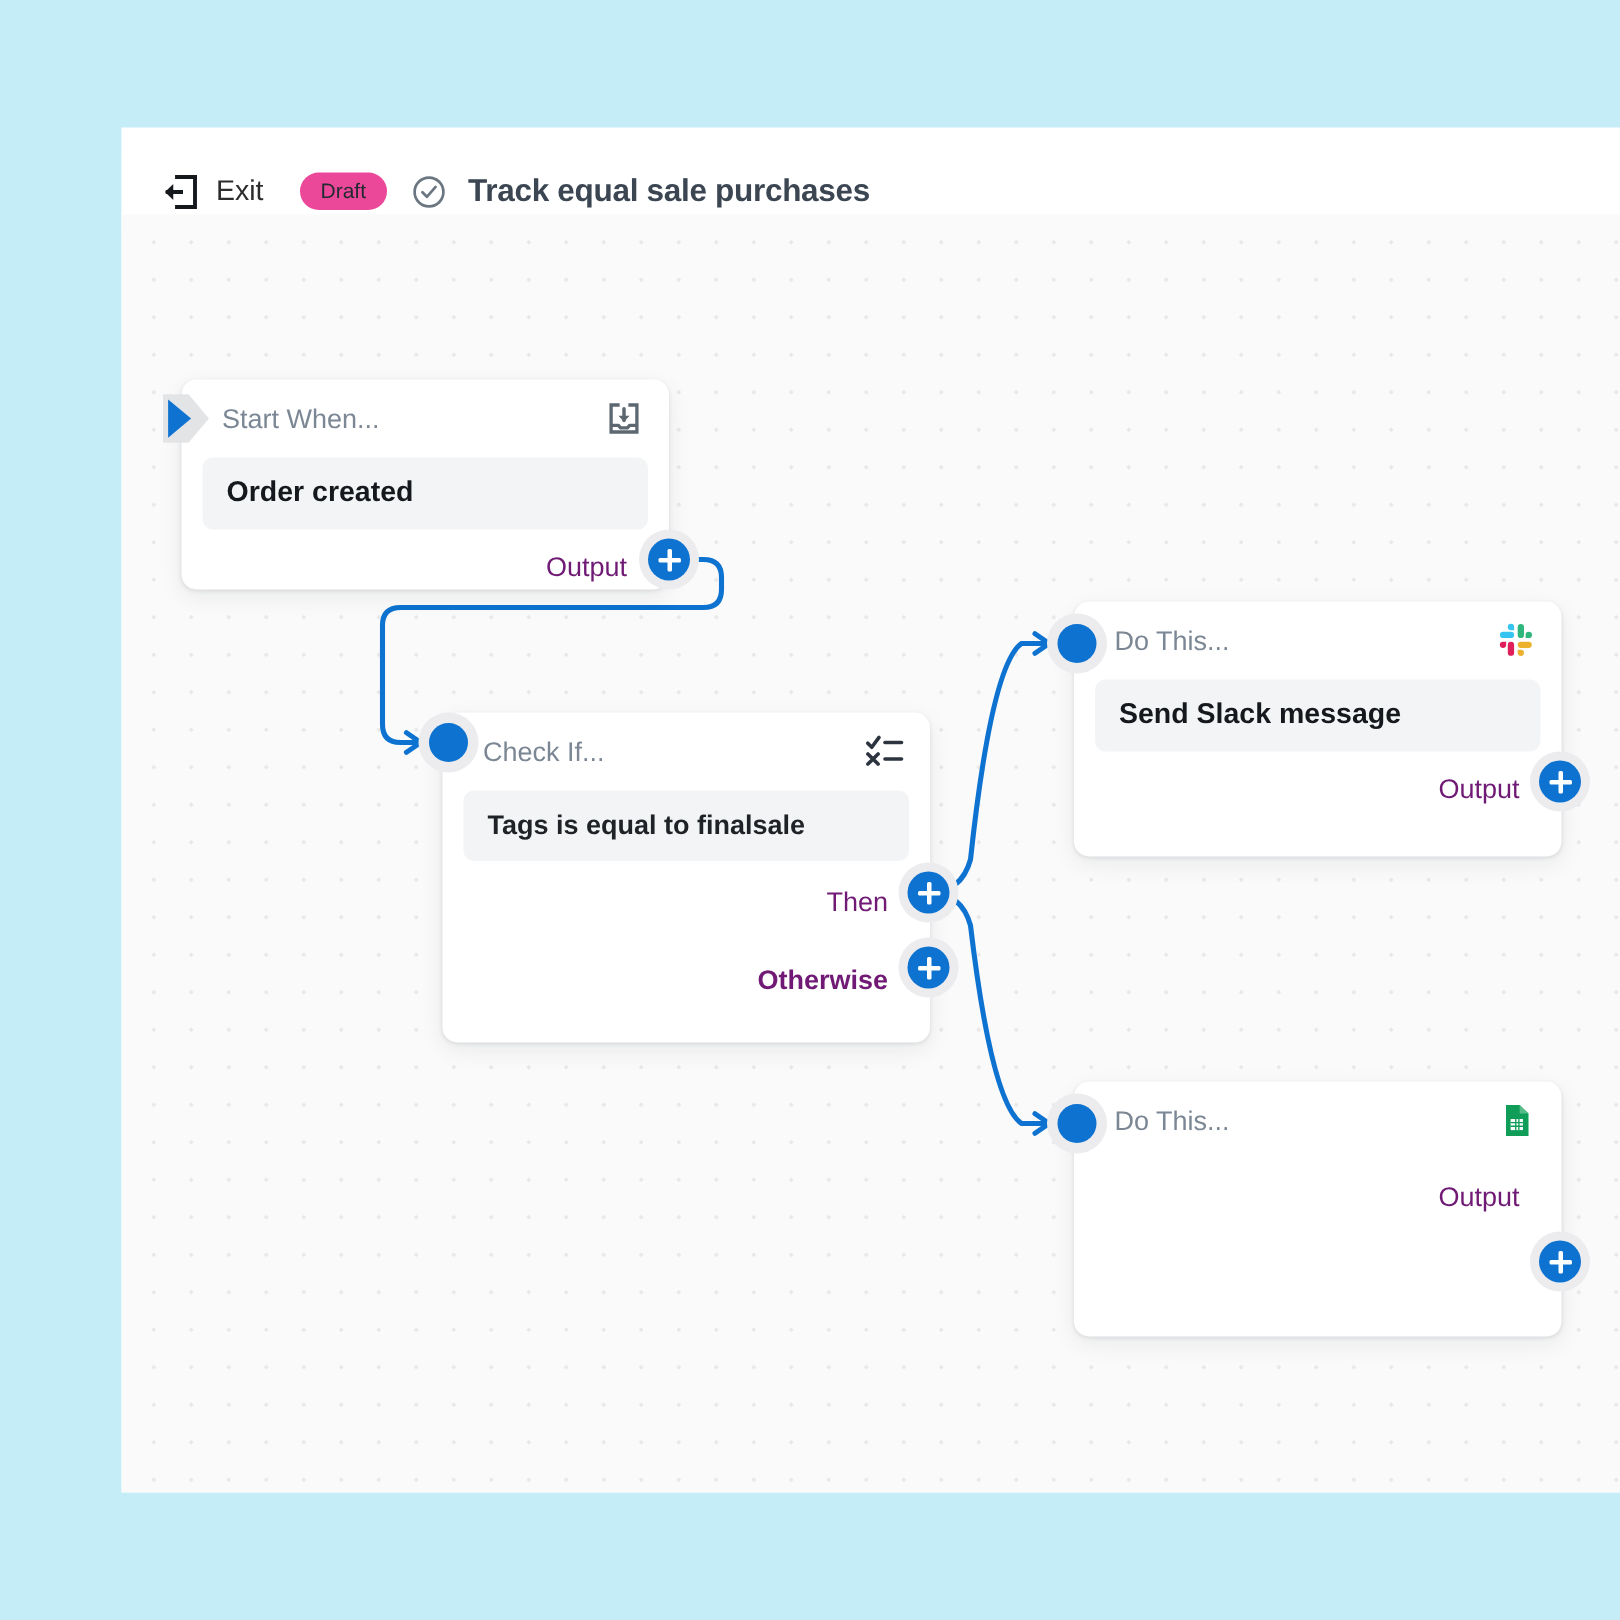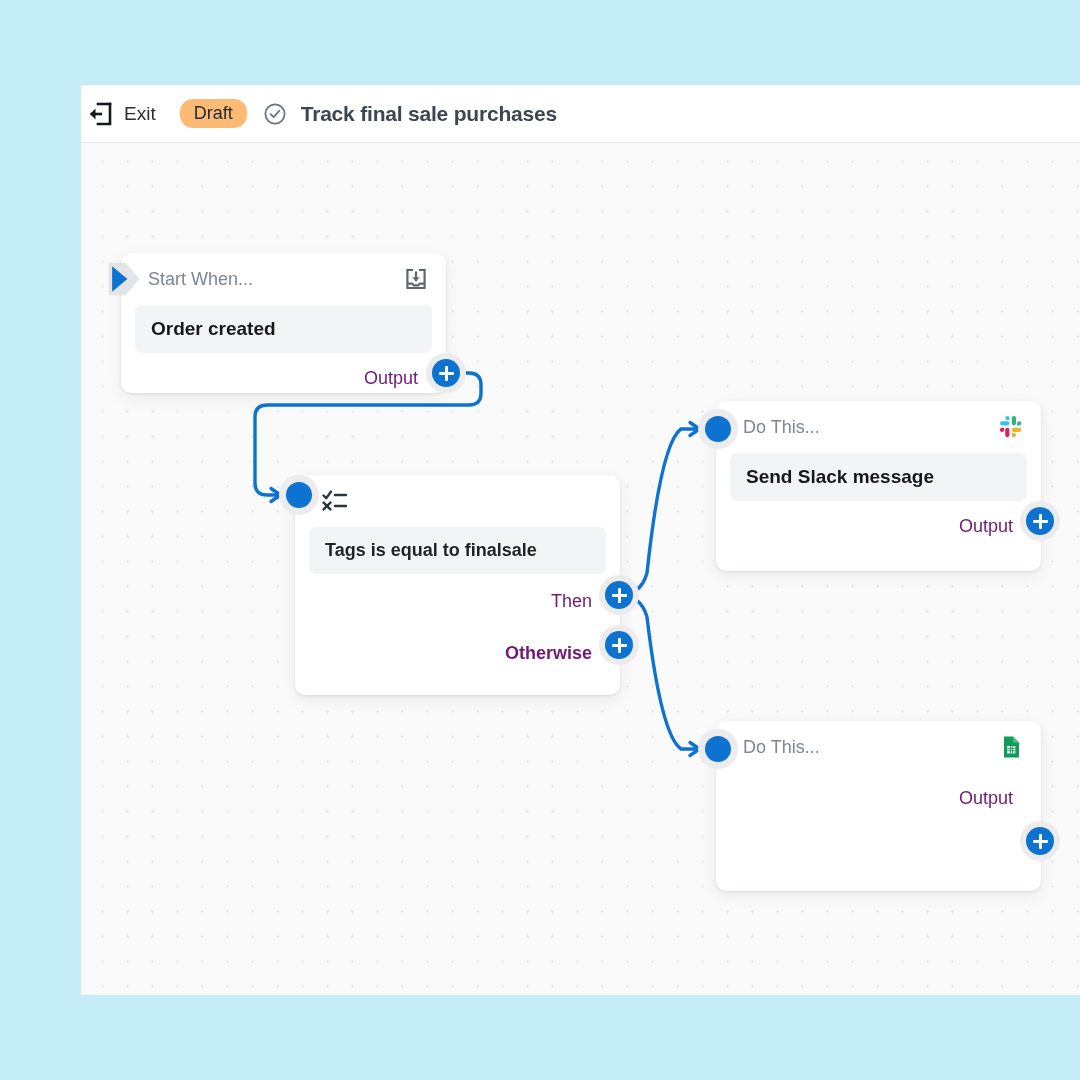--- a/index.html
+++ b/index.html
@@ -22,48 +22,48 @@
     top: 85px;
     width: 999px;
     height: 910px;
     background: #ffffff;
     overflow: hidden;
   }
 
   
   #topbar {
     position: absolute;
-    left: 0; top: 0;
+    left: 0; top: 14px;
     width: 100%;
     height: 58px;
     background: #ffffff;
     border-bottom: 1px solid #e6e8ea;
     display: flex;
     align-items: center;
-    padding-left: 6px;
+    padding-left: 26px;
     box-sizing: border-box;
   }
   #exit-button {
     display: flex;
     align-items: center;
     gap: 11px;
     cursor: pointer;
   }
   #exit-button .label {
     font-size: 19px;
     color: #2d2d2d;
     font-family: "Liberation Sans", sans-serif;
   }
   .exit-glyph { display: block; }
 
   #draft-badge {
     margin-left: 24px;
-    background: #fdba74;
+    background: #ec4899;
     color: #1f2a31;
-    font-size: 18px;
+    font-size: 14px;
     padding: 5px 14px 6px;
     border-radius: 13px;
     line-height: 1;
     cursor: pointer;
   }
   #status-check-icon {
     margin-left: 16px;
     display: flex;
     align-items: center;
   }
@@ -228,21 +228,21 @@
 
     <span id="draft-badge">Draft</span>
 
     <span id="status-check-icon">
       <svg width="24" height="24" viewBox="0 0 24 24">
         <circle cx="12" cy="12" r="9.6" fill="none" stroke="#6b7681" stroke-width="1.8"></circle>
         <path d="M7.6 12.2 L10.6 15.2 L16.4 8.6" fill="none" stroke="#6b7681" stroke-width="1.8" stroke-linecap="round" stroke-linejoin="round"></path>
       </svg>
     </span>
 
-    <span id="flow-title">Track final sale purchases</span>
+    <span id="flow-title">Track equal sale purchases</span>
   </div>
 
   <div id="canvas">
 
     <svg id="wire-layer" viewBox="0 0 999 852">
 
       <path d="M 365 230 H 388 Q 400 230 400 242 V 250 Q 400 262 388 262 H 186 Q 174 262 174 274 V 340 Q 174 352 186 352 H 198" fill="none" stroke="#0d72d0" stroke-width="3.4" stroke-linecap="round"></path>
       <path d="M 190 345.5 L 199.5 352 L 190 358.5" fill="none" stroke="#0d72d0" stroke-width="3.4" stroke-linecap="round" stroke-linejoin="round"></path>
 
       <path d="M 538 452 Q 560 452 566 430 Q 580 300 600 286 H 617" fill="none" stroke="#0d72d0" stroke-width="3.4" stroke-linecap="round"></path>
@@ -278,20 +278,21 @@
         <path d="M6 8 L24 23 L6 38 Z" fill="#0d72d0"></path>
       </svg>
     </div>
 
     <div class="plus-btn" style="left:345px; top:210px;">
       <span class="inner"></span>
     </div>
 
     <div class="node" style="left:214px; top:332px; width:325px; height:220px;">
       <div class="node-header">
+        <span class="title">Check If...</span>
         <span class="app-icon">
           <svg width="26" height="24" viewBox="0 0 26 24">
             <path d="M1.5 6.5 L4.2 9.2 L9 2.6" fill="none" stroke="#2c3440" stroke-width="2.4" stroke-linecap="round" stroke-linejoin="round"></path>
             <path d="M13 6 L24 6" fill="none" stroke="#2c3440" stroke-width="2.4" stroke-linecap="round"></path>
             <path d="M1.6 13.6 L8.4 20.4 M8.4 13.6 L1.6 20.4" fill="none" stroke="#2c3440" stroke-width="2.4" stroke-linecap="round"></path>
             <path d="M13 17 L24 17" fill="none" stroke="#2c3440" stroke-width="2.4" stroke-linecap="round"></path>
           </svg>
         </span>
       </div>
       <div class="node-body">

